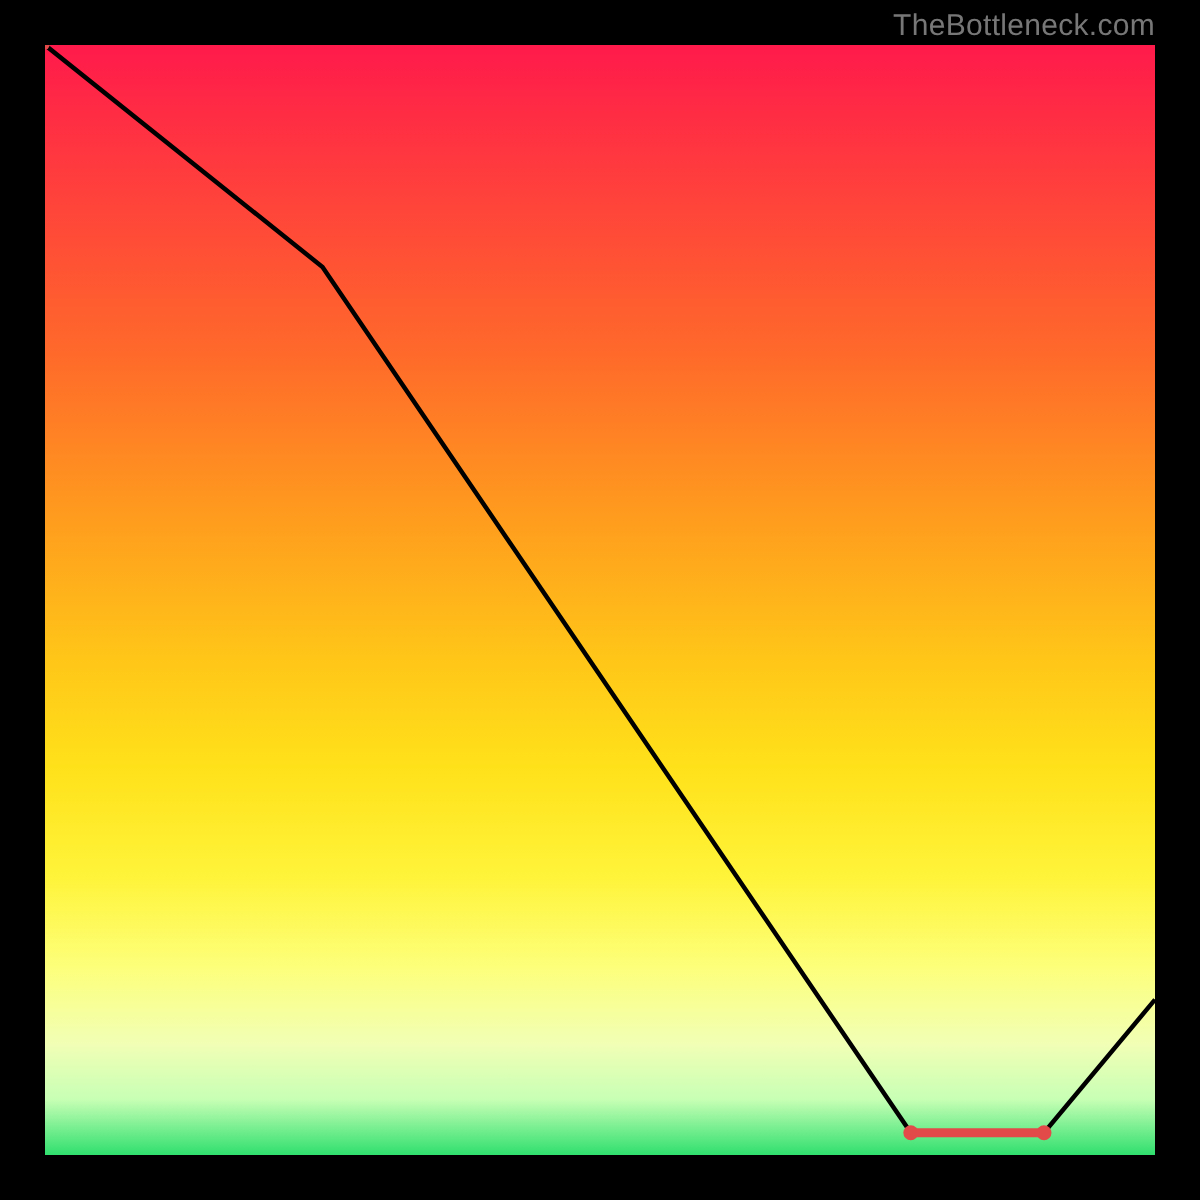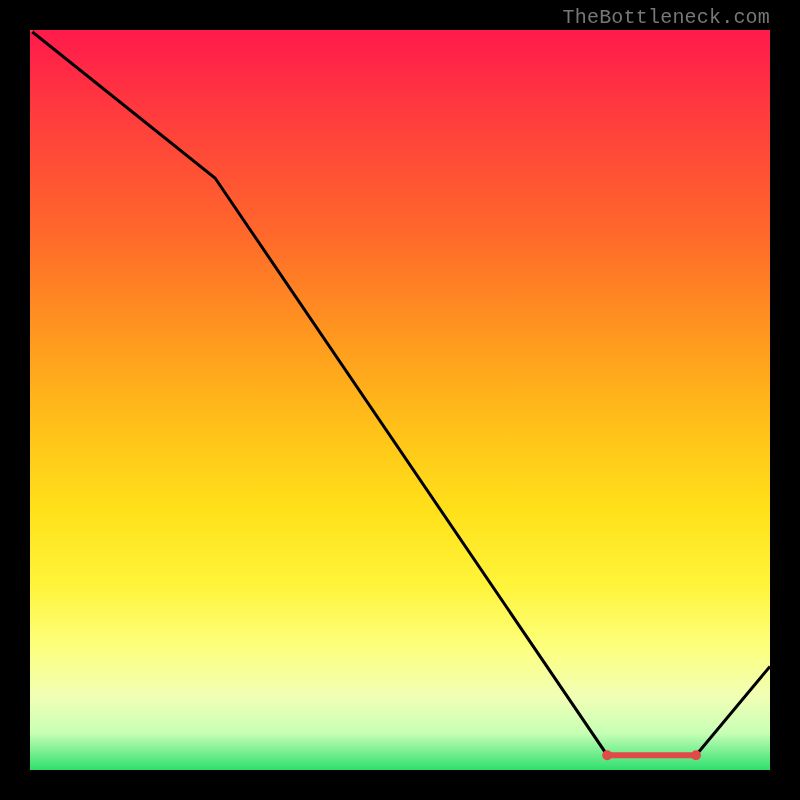--- a/index.html
+++ b/index.html
@@ -39,21 +39,20 @@
     );
   }
   .attribution {
     position: absolute;
     top: 6px;
     right: 30px;
     color: #777;
     font-size: 20px;
     letter-spacing: 0.2px;
     user-select: none;
-    font-family: Liberation Mono, monospace;
   }
   svg.overlay {
     position: absolute;
     left: 0;
     top: 0;
     width: 740px;
     height: 740px;
   }
 </style>
 </head>

